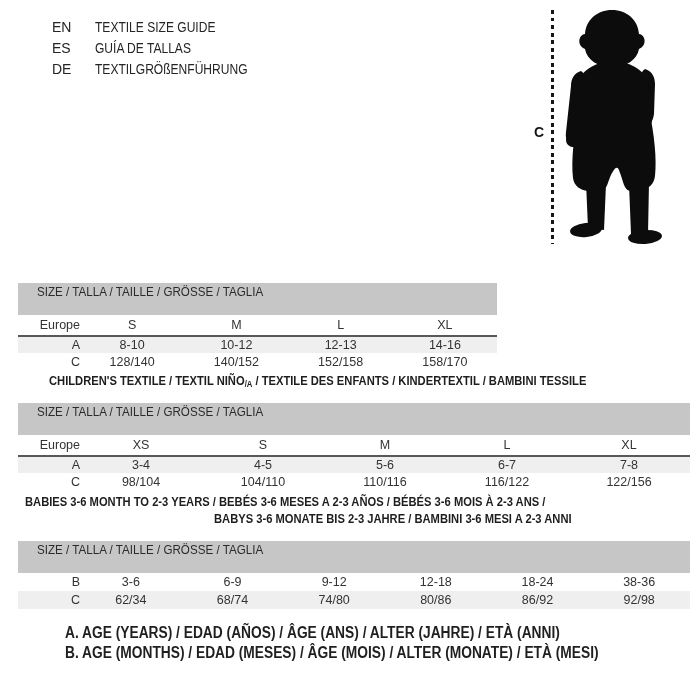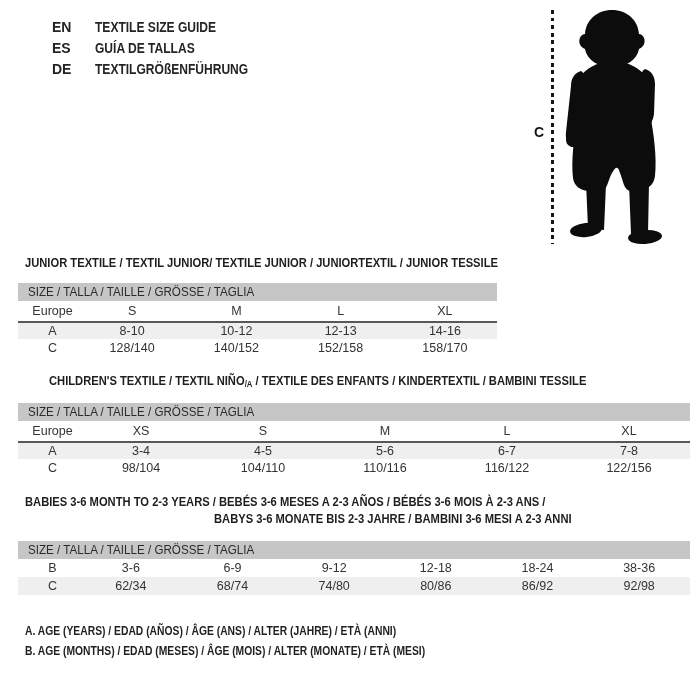--- a/index.html
+++ b/index.html
@@ -4,49 +4,49 @@
 <style>
   html,body { margin:0; padding:0; background:#ffffff; }
   .page {
     position:relative; width:700px; height:700px; background:#ffffff;
     font-family:"Liberation Sans", sans-serif; color:#222; overflow:hidden;
   }
   .cond { display:inline-block; transform:scaleX(0.86); transform-origin:0 50%; white-space:nowrap; }
 
   
   .lang-list { position:absolute; left:25px; top:16px; }
-  .lang-row  { display:flex; height:21.4px; align-items:center; font-weight:bold; font-size:14px; color:#242424;padding-left:27px; }
+  .lang-row  { display:flex; height:21.4px; align-items:center; font-weight:normal; font-size:14px; color:#242424;padding-left:27px; }
   .lang-code { width:43px; flex:none; }
 
   
   .measure-label { position:absolute; left:534px; top:124px; font-size:14px; font-weight:bold; color:#141414; }
   .dotted-line   { position:absolute; left:551px; top:10px; width:3px; height:234px;
                    background:repeating-linear-gradient(to bottom,#161616 0 4px, transparent 4px 7.5px); }
   .toddler-svg   { position:absolute; left:556px; top:8px; }
 
   
   .section-title { position:absolute; left:25px; font-size:13px; font-weight:bold; color:#1e1e1e; line-height:17.3px; }
   .sub { font-size:9px; position:relative; top:2px; }
 
   
   .sizetable { position:absolute; left:18px; font-size:12.5px; color:#333333; }
-  .sizetable .bar { background:#c6c6c6; height:18px; line-height:19px; padding-left:10px; color:#2b2b2b; overflow:hidden; }
+  .sizetable .bar { background:#c6c6c6; height:32px; line-height:19px; padding-left:19px; color:#2b2b2b; overflow:hidden; }
   .row { display:grid; align-items:center; height:18px; text-align:center; box-sizing:border-box; }
   .t1 .row { grid-template-columns:62px repeat(4,1fr); width:479px; }
   .t2 .row { grid-template-columns:62px repeat(5,1fr); width:672px; }
   .t3 .row { grid-template-columns:62px repeat(6,1fr); width:672px; }
   .t1 { width:479px; } .t2,.t3 { width:672px; }
-  .row .lbl { text-align:center; padding-left:7px; }
+  .row .lbl { text-align:right; padding-left:7px; }
   .row.europe { height:20px; }
   .row.shade  { background:#efefef; }
   .row.topline{ border-top:2px solid #585858; }
 
   
   .footnotes { position:absolute; left:25px; top:624px; }
-  .footnote  { height:19.7px; font-weight:bold; font-size:12px; color:#1f1f1f; }
+  .footnote  { height:19.7px; font-weight:bold; font-size:16px; color:#1f1f1f;margin-left:40px; }
 </style>
 </head>
 <body>
 
 <div class="page">
 
   <div class="lang-list">
     <div class="lang-row">
       <span class="lang-code">EN</span>
       <span class="cond">TEXTILE SIZE GUIDE</span>
@@ -72,23 +72,20 @@
       <path d="M89,61 C96,63 99,69 99,76 L98,106 C97,114 93,119 88,118 C83,117 82,111 83,104 L85,75 C85,68 85,63 89,61 Z"></path>
       <circle cx="88" cy="112" r="8"></circle>
       <path d="M22,106 C18,128 15,152 17,170 C18,178 24,182 32,183 L44,184 C51,184 52,172 56,165 C60,158 62,158 64,165 C67,172 68,183 75,183 L84,182 C93,181 98,176 99,168 C101,150 98,127 94,106 Z"></path>
       <path d="M30,174 L50,176 L48,222 L32,220 Z"></path>
       <path d="M73,176 L93,174 L92,226 L75,226 Z"></path>
       <ellipse cx="30" cy="222" rx="16" ry="7" transform="rotate(-6 30 222)"></ellipse>
       <ellipse cx="89" cy="229" rx="17" ry="7" transform="rotate(-4 89 229)"></ellipse>
     </g>
   </svg>
 
-  <div class="section-title" style="top:254px;">
-    <span class="cond">JUNIOR TEXTILE / TEXTIL JUNIOR/ TEXTILE JUNIOR / JUNIORTEXTIL / JUNIOR TESSILE</span>
-  </div>
   <div class="sizetable t1" style="top:283px;">
     <div class="bar">
       <span class="cond" style="transform:scaleX(0.93);">SIZE / TALLA / TAILLE / GRÖSSE / TAGLIA</span>
     </div>
     <div class="row europe">
       <div class="lbl">Europe</div>
       <div>S</div>
       <div>M</div>
       <div>L</div>
       <div>XL</div>

